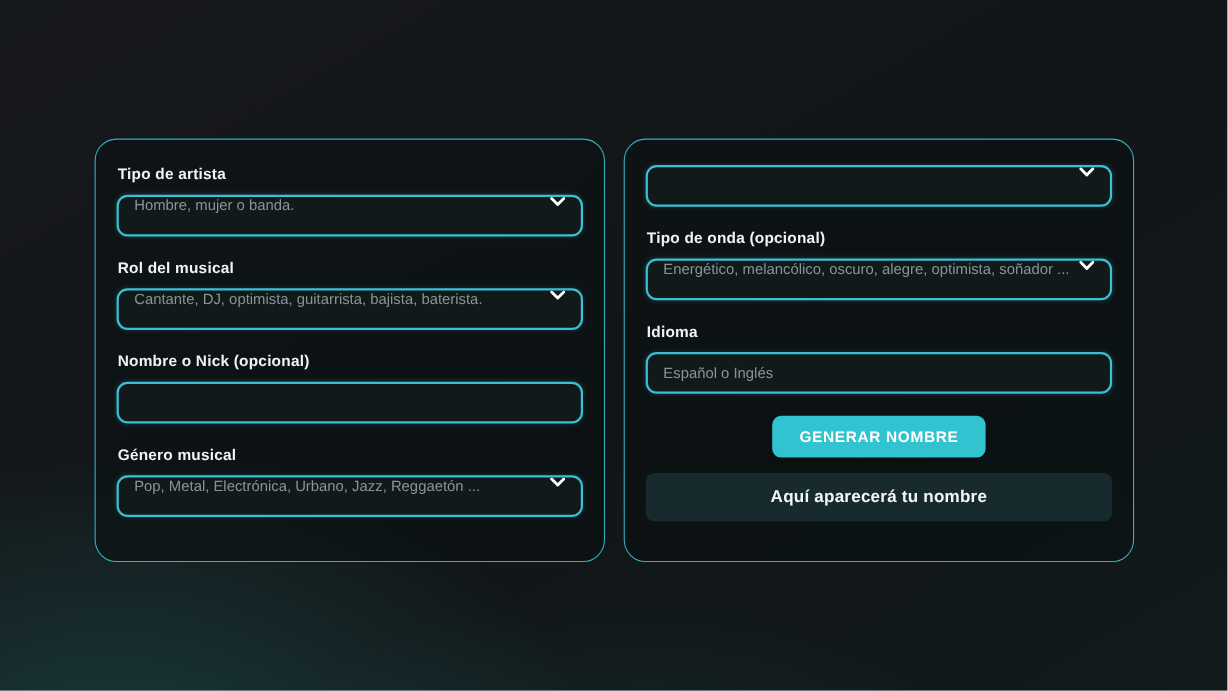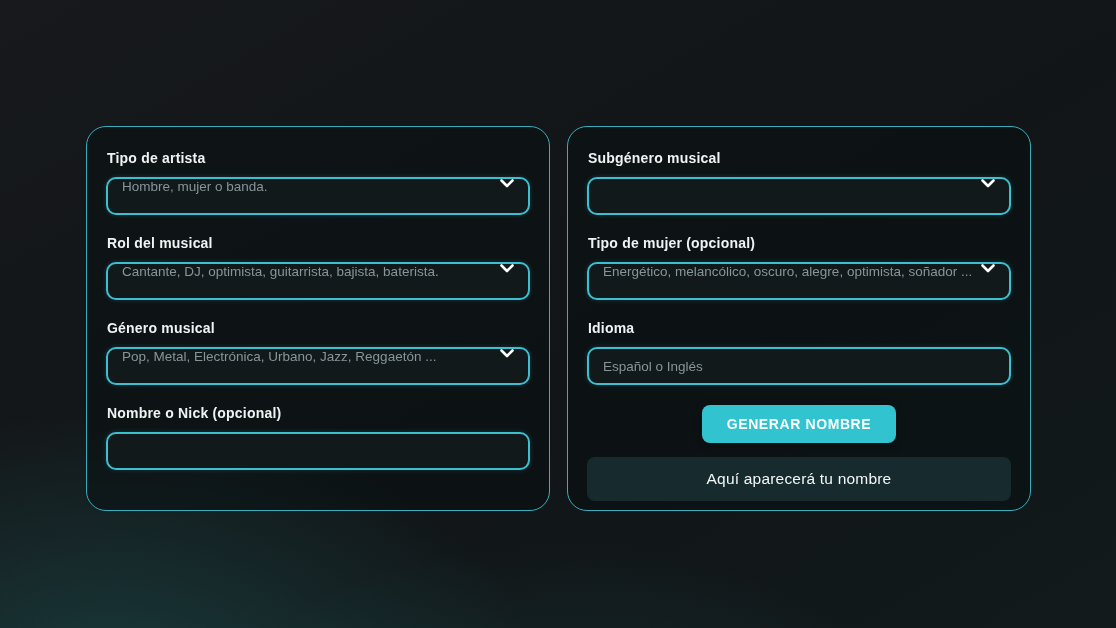--- a/index.html
+++ b/index.html
@@ -54,21 +54,21 @@
     background:#31c4d0;color:#ffffff;
     font-family:inherit;font-size:14px;font-weight:700;letter-spacing:0.6px;
     padding:4px 25px;height:38px;border-radius:8px;
     box-shadow:0 2px 8px rgba(0,0,0,0.35);
   }
   .result-box{
     margin-top:14px;height:44px;border-radius:8px;
     background:#172b2e;
     display:flex;align-items:center;justify-content:center;
   }
-  .result-text{color:#f2f6f6;font-size:15.5px;font-weight:400;letter-spacing:0.2px;}
+  .result-text{color:#f2f6f6;font-size:15.5px;font-weight:700;letter-spacing:0.2px;}
 </style>
 </head>
 <body>
 
 <div class="stage">
 
   <section class="panel panel-left">
 
     <div class="group">
       <div class="field-label">Tipo de artista</div>
@@ -88,54 +88,53 @@
         <span class="ph">Cantante, DJ, optimista, guitarrista, bajista, baterista.</span>
         <span class="chev">
           <svg width="14" height="9" viewBox="0 0 14 9">
               <path d="M1.5 1.5 L7 7 L12.5 1.5" fill="none" stroke="#ffffff" stroke-width="2.6" stroke-linecap="round" stroke-linejoin="round"></path>
             </svg>
         </span>
       </div>
     </div>
 
     <div class="group">
+      <div class="field-label">Nombre o Nick (opcional)</div>
+      <input class="control" type="text" placeholder="" style="">
+    </div>
+
+    <div class="group">
       <div class="field-label">Género musical</div>
       <div class="control select">
         <span class="ph">Pop, Metal, Electrónica, Urbano, Jazz, Reggaetón ...</span>
         <span class="chev">
           <svg width="14" height="9" viewBox="0 0 14 9">
               <path d="M1.5 1.5 L7 7 L12.5 1.5" fill="none" stroke="#ffffff" stroke-width="2.6" stroke-linecap="round" stroke-linejoin="round"></path>
             </svg>
         </span>
       </div>
     </div>
 
-    <div class="group">
-      <div class="field-label">Nombre o Nick (opcional)</div>
-      <input class="control" type="text" placeholder="" style="">
-    </div>
-
   </section>
 
   <section class="panel panel-right">
 
     <div class="group">
-      <div class="field-label">Subgénero musical</div>
       <div class="control select">
         <span class="ph"></span>
         <span class="chev">
           <svg width="14" height="9" viewBox="0 0 14 9">
               <path d="M1.5 1.5 L7 7 L12.5 1.5" fill="none" stroke="#ffffff" stroke-width="2.6" stroke-linecap="round" stroke-linejoin="round"></path>
             </svg>
         </span>
       </div>
     </div>
 
     <div class="group">
-      <div class="field-label">Tipo de mujer (opcional)</div>
+      <div class="field-label">Tipo de onda (opcional)</div>
       <div class="control select">
         <span class="ph">Energético, melancólico, oscuro, alegre, optimista, soñador ...</span>
         <span class="chev">
           <svg width="14" height="9" viewBox="0 0 14 9">
               <path d="M1.5 1.5 L7 7 L12.5 1.5" fill="none" stroke="#ffffff" stroke-width="2.6" stroke-linecap="round" stroke-linejoin="round"></path>
             </svg>
         </span>
       </div>
     </div>
 

